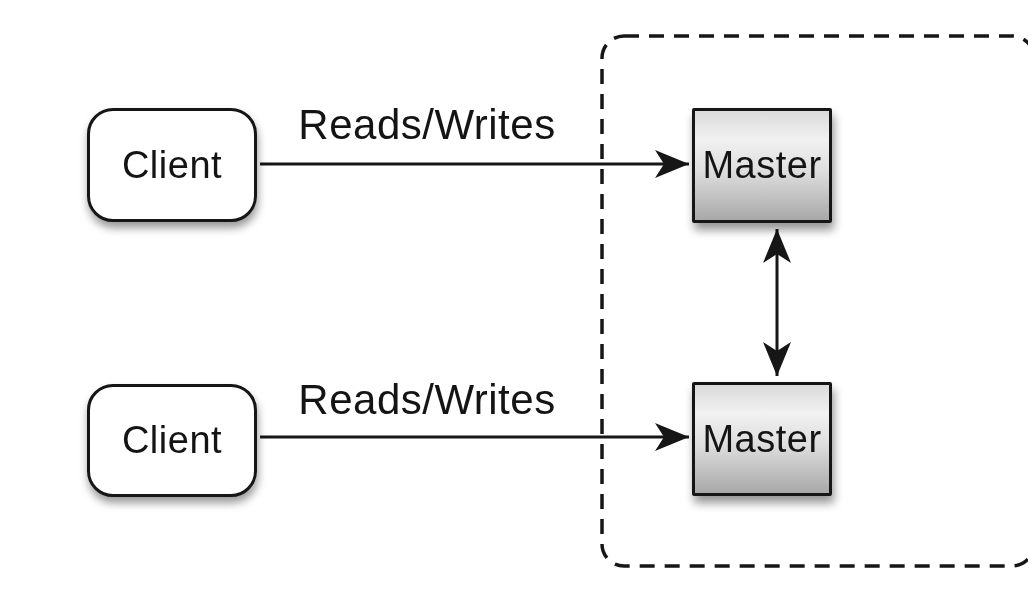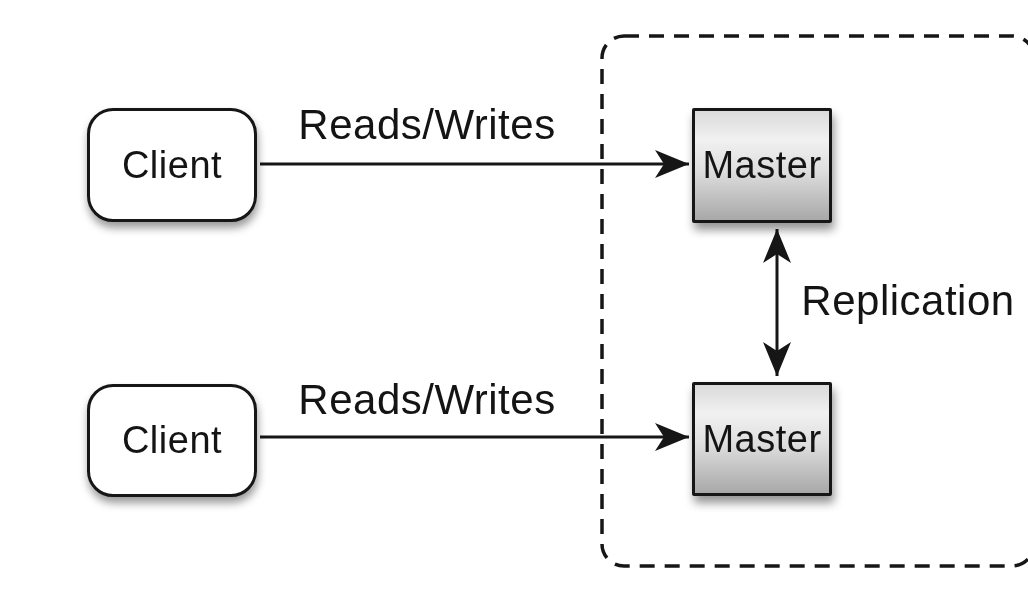--- a/index.html
+++ b/index.html
@@ -105,15 +105,14 @@
   </div>
 
   <div class="node node-master master-bottom">
     <span>Master</span>
   </div>
 
   <div class="edge-label label-rw-top">Reads/Writes</div>
 
   <div class="edge-label label-rw-bottom">Reads/Writes</div>
 
-  <div class="edge-label label-replication">Replication</div>
 
 </div>
 
 </body></html>

